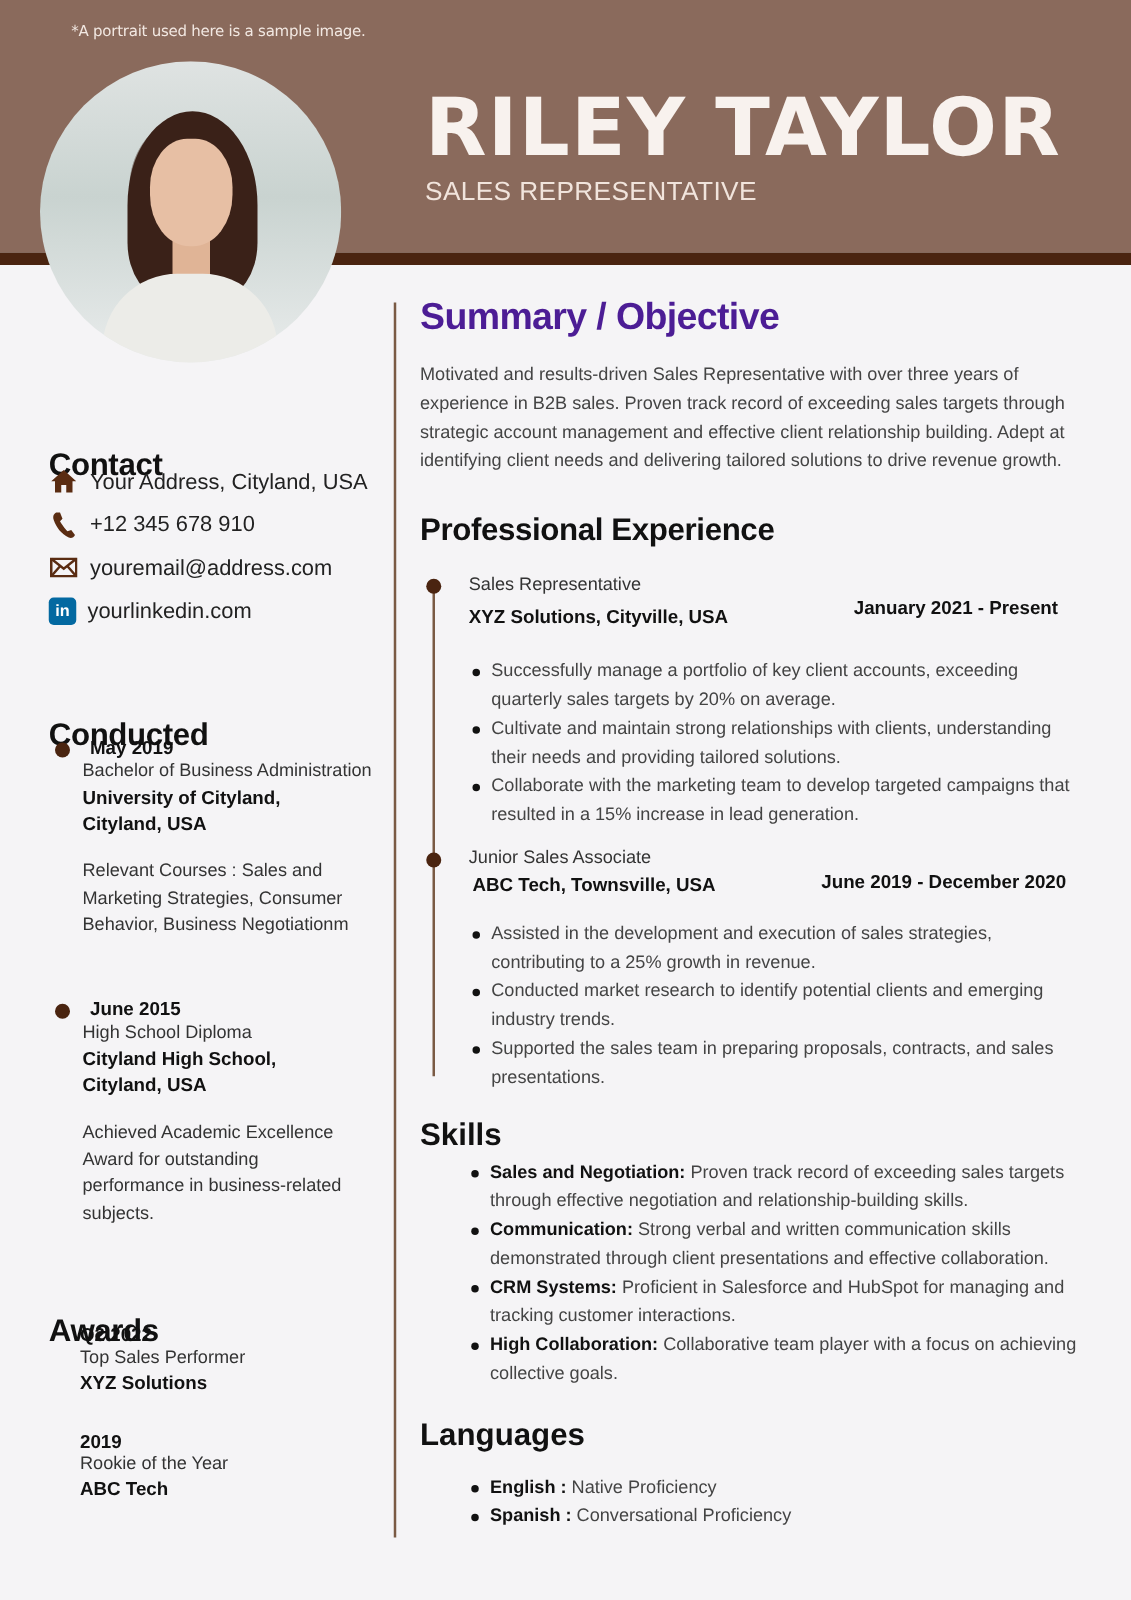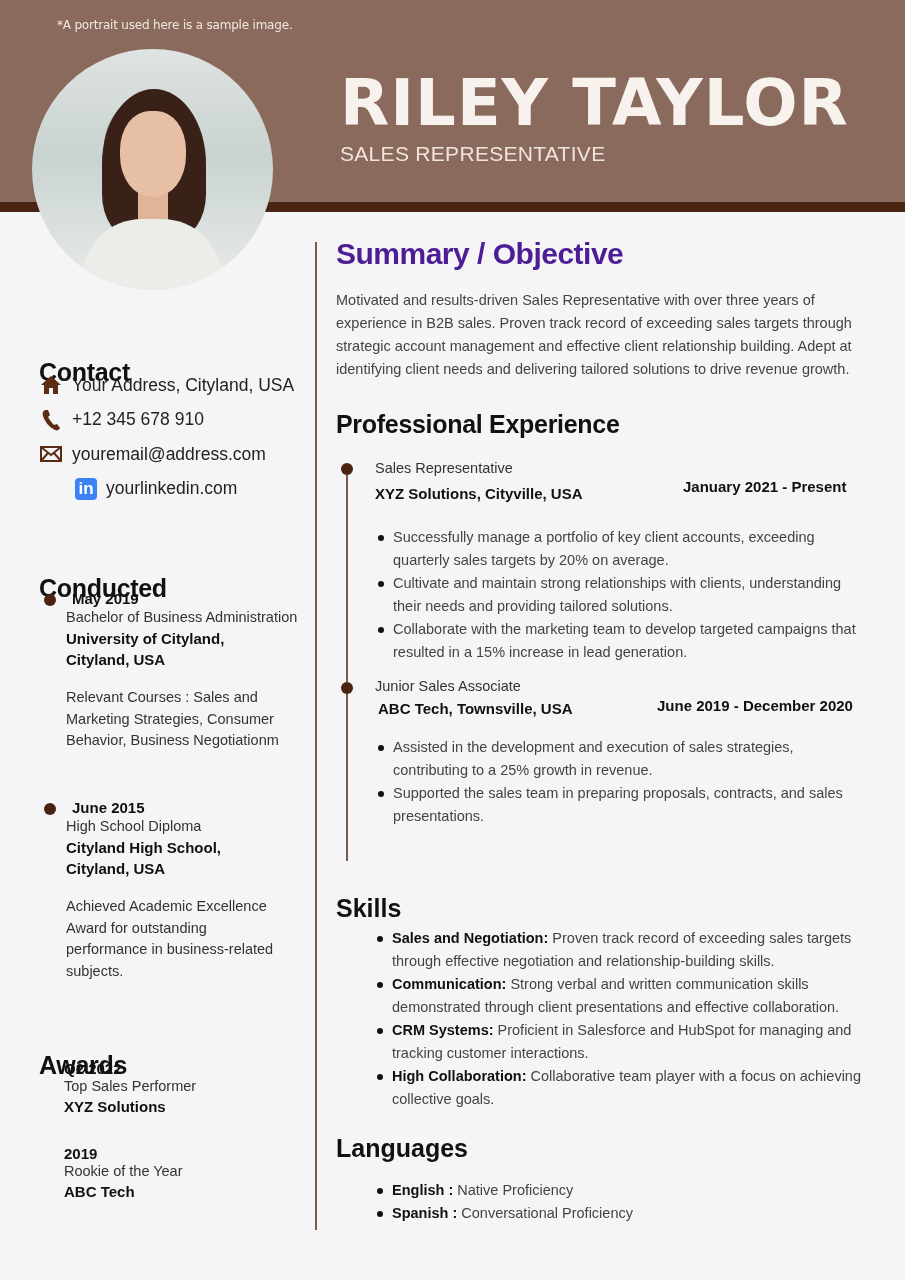--- a/index.html
+++ b/index.html
@@ -17,21 +17,21 @@
   .portrait .hair { position: absolute; left: 70px; top: 40px; width: 104px; height: 150px; background: #3a2118; border-radius: 50% 50% 30% 30%; }
   .portrait .neck { position: absolute; left: 106px; top: 140px; width: 30px; height: 40px; background: #e0b496; }
   .name { position: absolute; left: 340px; top: 66px; font-size: 64px; font-weight: 700; color: #f8f2ee; letter-spacing: 1px; font-family: "DejaVu Sans", sans-serif; }
   .title { position: absolute; left: 340px; top: 142px; font-size: 21px; color: #f1e4dc; letter-spacing: 0.3px; }
   .divider { position: absolute; left: 315px; top: 242px; width: 2px; height: 988px; background: #7a5a44; }
   .sec-h { font-weight: 700; color: #111; font-size: 25px; letter-spacing: -0.3px; margin-top: 36px; }
   .contact-h { position: absolute; left: 39px; top: 322px; }
   .contact-list { position: absolute; left: 39px; top: 368px; }
   .contact-item { display: flex; align-items: center; height: 34.5px; font-size: 17.5px; color: #222; }
   .contact-item .ic { width: 24px; height: 22px; margin-right: 9px; display: flex; align-items: center; justify-content: center; color: #5a2c12; }
-  .ic-li { background: #3b82f6; color: #fff !important; border-radius: 4px; font-weight: 700; font-size: 17px; width: 22px !important; height: 22px !important; margin-left: 36px; }
+  .ic-li { background: #0369a1; color: #fff !important; border-radius: 4px; font-weight: 700; font-size: 13px; width: 22px !important; height: 22px !important; }
 
   .edu-h { position: absolute; left: 39px; top: 538px; }
   .edu-item { position: absolute; left: 44px; width: 260px; }
   .dot { position: absolute; width: 12px; height: 12px; border-radius: 50%; background: #4a2410; }
   .edu-date { font-size: 15px; font-weight: 700; color: #111; margin-left: 28px; }
   .edu-deg { font-size: 14.5px; color: #333; margin-left: 22px; margin-top: 2px; }
   .edu-school { font-size: 15px; font-weight: 700; color: #111; margin-left: 22px; margin-top: 3px; line-height: 21px; }
   .edu-note { font-size: 14.5px; color: #333; margin-left: 22px; margin-top: 17px; line-height: 21.5px; }
 
   .awards-h { position: absolute; left: 39px; top: 1015px; }
@@ -145,20 +145,21 @@
   <li>Cultivate and maintain strong relationships with clients, understanding their needs and providing tailored solutions.</li>
   <li>Collaborate with the marketing team to develop targeted campaigns that resulted in a 15% increase in lead generation.</li>
 </ul>
 
 <span class="tl-dot" style="left:341px;top:682px;"></span>
 <div class="job-role" style="left:375px;top:678px;">Junior Sales Associate</div>
 <div class="job-company" style="left:378px;top:700px;">ABC Tech, Townsville, USA</div>
 <div class="job-dates" style="left:657px;top:697px;">June 2019 - December 2020</div>
 <ul class="bul" style="left:376px;top:736px;width:480px;">
   <li>Assisted in the development and execution of sales strategies, contributing to a 25% growth in revenue.</li>
+  <li>Conducted market research to identify potential clients and emerging industry trends.</li>
   <li>Supported the sales team in preparing proposals, contracts, and sales presentations.</li>
 </ul>
 
 <div class="skills-h">Skills</div>
 <ul class="bul" style="left:375px;top:927px;width:495px;">
   <li><b>Sales and Negotiation:</b><span> Proven track record of exceeding sales targets through effective negotiation and relationship-building skills.</span></li>
   <li><b>Communication:</b><span> Strong verbal and written communication skills demonstrated through client presentations and effective collaboration.</span></li>
   <li><b>CRM Systems:</b><span> Proficient in Salesforce and HubSpot for managing and tracking customer interactions.</span></li>
   <li><b>High Collaboration:</b><span> Collaborative team player with a focus on achieving collective goals.</span></li>
 </ul>

